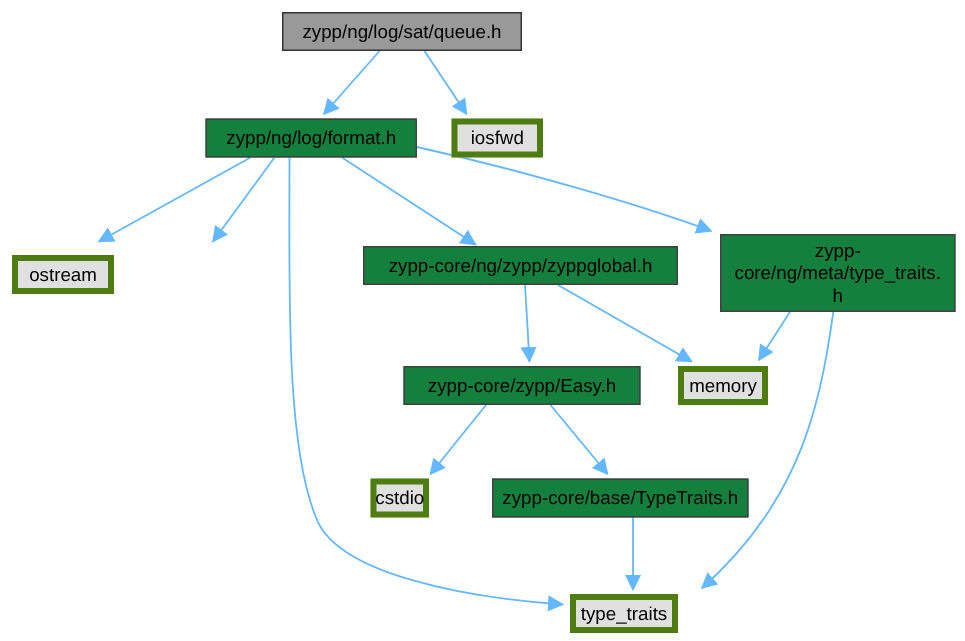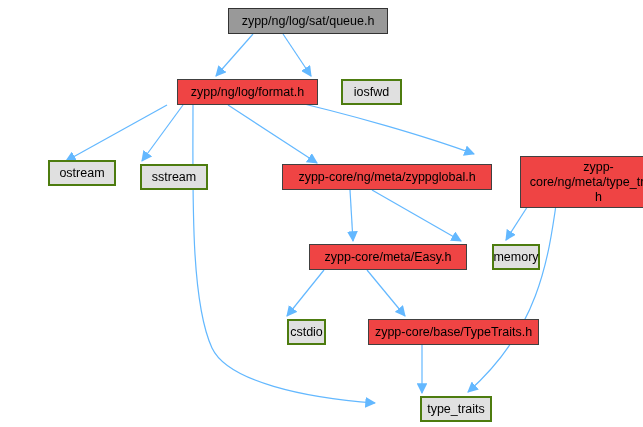--- a/index.html
+++ b/index.html
@@ -11,24 +11,23 @@
     overflow:hidden;
   }
   #edges{position:absolute;left:0;top:0;width:643px;height:427px;}
   .node{
     position:absolute;
     display:flex;align-items:center;justify-content:center;
     box-sizing:border-box;
     font-size:12.5px;color:#000000;
     text-align:center;line-height:1.2;
     white-space:nowrap;
-    margin-left:40px;
   }
-  .node.internal{background:#ef4444;border:1px solid #404040;}
-  .node.system{background:#e0e0e0;border:2px solid #4d7c0f;}
+  .node.internal{background:#15803d;border:1px solid #404040;}
+  .node.system{background:#e0e0e0;border:4px solid #4d7c0f;}
   .node.current{background:#999999;border:1px solid #333333;}
   .node.wrap{white-space:normal;}
   .node.wrap span{display:block;width:140px;overflow-wrap:anywhere;}
   path.edge{fill:none;stroke:#63b8ff;stroke-width:1.2px;}
 </style>
 </head>
 <body>
 
 <div id="canvas">
 
@@ -59,41 +58,38 @@
   </div>
 
   <div class="node internal" style="left:137px;top:79px;width:141px;height:26px">
     <span>zypp/ng/log/format.h</span>
   </div>
 
   <div class="node system" style="left:301px;top:79px;width:61px;height:26px">
     <span>iosfwd</span>
   </div>
 
-  <div class="node system" style="left:8px;top:160px;width:68px;height:26px">
+  <div class="node system" style="left:8px;top:170px;width:68px;height:26px">
     <span>ostream</span>
   </div>
 
-  <div class="node system" style="left:100px;top:164px;width:68px;height:26px">
-    <span>sstream</span>
-  </div>
 
   <div class="node internal" style="left:242px;top:164px;width:210px;height:26px">
-    <span>zypp-core/ng/meta/zyppglobal.h</span>
+    <span>zypp-core/ng/zypp/zyppglobal.h</span>
   </div>
 
   <div class="node internal wrap" style="left:480px;top:156px;width:157px;height:52px">
     <span>zypp-core/ng/meta/type_traits.h</span>
   </div>
 
   <div class="node internal" style="left:269px;top:244px;width:158px;height:26px">
-    <span>zypp-core/meta/Easy.h</span>
+    <span>zypp-core/zypp/Easy.h</span>
   </div>
 
-  <div class="node system" style="left:452px;top:244px;width:48px;height:26px">
+  <div class="node system" style="left:452px;top:244px;width:60px;height:26px">
     <span>memory</span>
   </div>
 
   <div class="node system" style="left:247px;top:319px;width:39px;height:26px">
     <span>cstdio</span>
   </div>
 
   <div class="node internal" style="left:328px;top:319px;width:171px;height:26px">
     <span>zypp-core/base/TypeTraits.h</span>
   </div>

